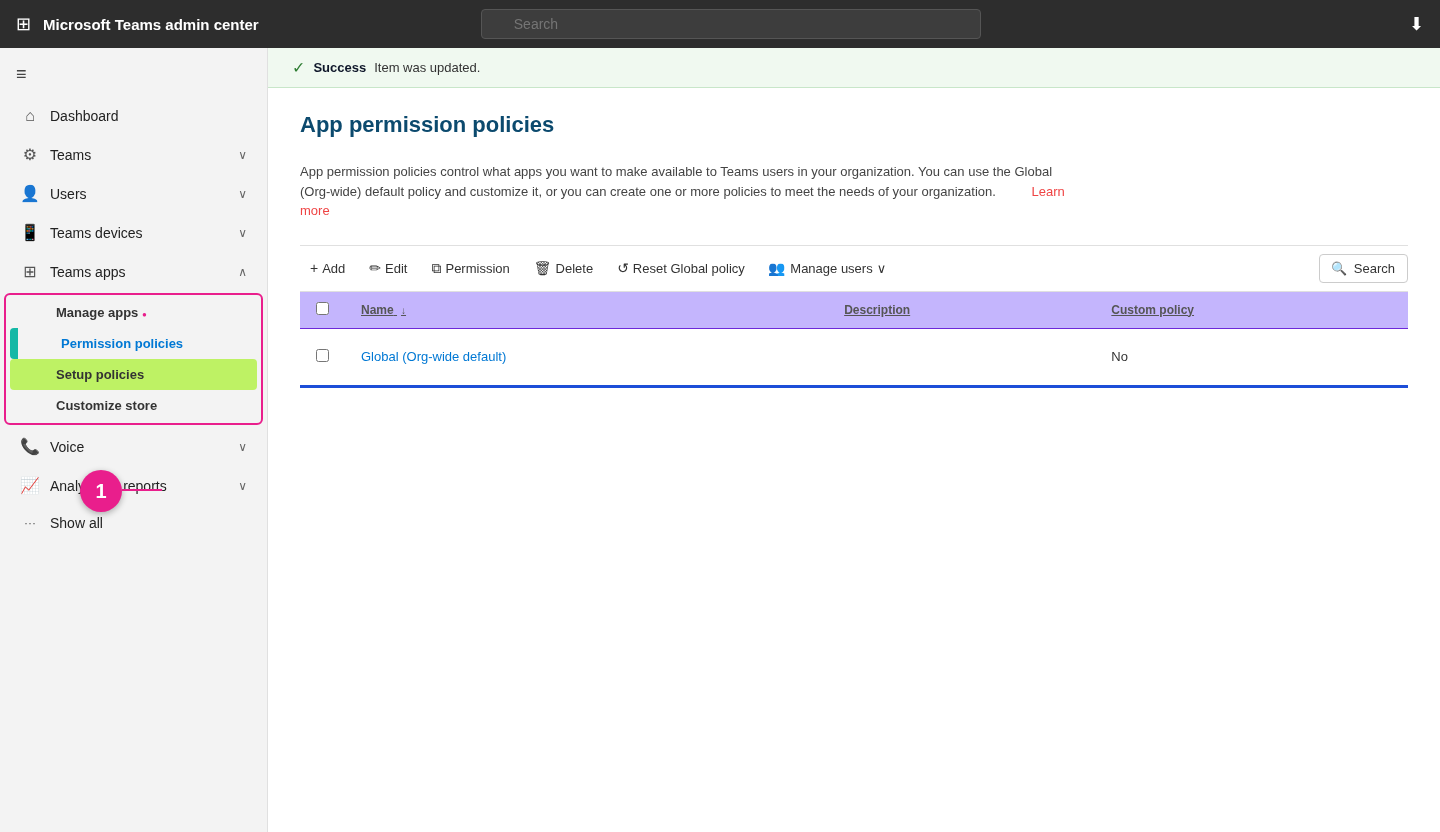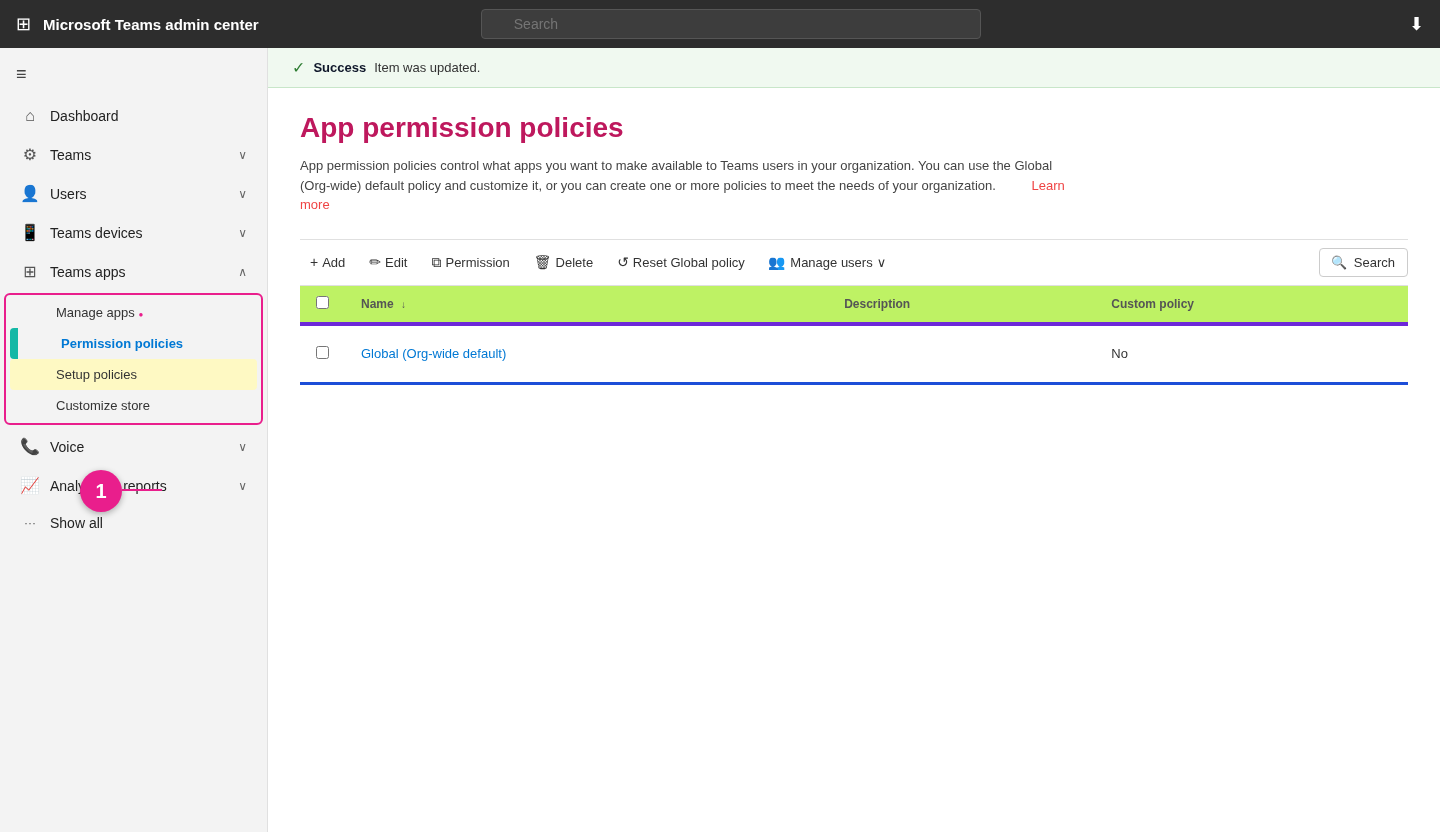--- a/index.html
+++ b/index.html
@@ -86,29 +86,30 @@
     .sidebar-item .item-label { flex: 1; }
     .sidebar-item .chevron { font-size: 12px; color: #666; }
 
     .sidebar-sub-item {
       padding: 8px 16px 8px 46px;
       cursor: pointer;
       color: #333;
       font-size: 13px;
       border-radius: 4px;
       margin: 0 4px;
+      font-weight: bold;
     }
     .sidebar-sub-item.active {
       color: #0078d4;
       font-weight: 600;
       border-left: 8px solid #14b8a6;
       padding-left: 43px;
     }
     .sidebar-sub-item.highlighted {
-      background: #fef9c3;
+      background: #bef264;
       color: #333;
     }
 
     
     .content {
       flex: 1;
       overflow-y: auto;
       background: #fff;
     }
 
@@ -119,21 +120,21 @@
       display: flex;
       align-items: center;
       gap: 8px;
       font-size: 13px;
       color: #333;
     }
     .success-icon { color: #2e7d32; font-size: 16px; }
     .success-text-bold { color: #0f172a; font-weight: 600; }
 
     .content-body { padding: 24px 32px; }
-    .page-title { font-size: 28px; font-weight: 600; color: #be185d; margin-bottom: 12px; }
+    .page-title { font-size: 22px; font-weight: 600; color: #0c4a6e; margin-bottom: 24px; }
     .page-description { font-size: 13px; color: #444; line-height: 1.5; max-width: 780px; margin-bottom: 24px; }
     .page-description a { color: #ef4444; text-decoration: none; padding-left: 32px; }
 
     
     .toolbar {
       display: flex;
       align-items: center;
       gap: 4px;
       padding: 8px 0;
       border-top: 1px solid #e0e0e0;
@@ -169,22 +170,23 @@
     }
 
     
     .data-table { width: 100%; border-collapse: collapse; }
     .data-table th {
       text-align: left;
       padding: 10px 16px;
       font-size: 12px;
       font-weight: 600;
       color: #555;
-      border-bottom: 4px solid #6d28d9;
-      background: #bef264;
+      border-bottom: 1px solid #6d28d9;
+      background: #c4b5fd;
+      text-decoration: underline;
     }
     .data-table td {
       padding: 20px 16px;
       font-size: 13px;
       color: #333;
       border-bottom: 3px solid #1d4ed8;
     }
     .name-link { color: #0078d4; text-decoration: none; cursor: pointer; }
     .th-check { width: 40px; }
     .sort-icon { font-size: 10px; margin-left: 4px; }

